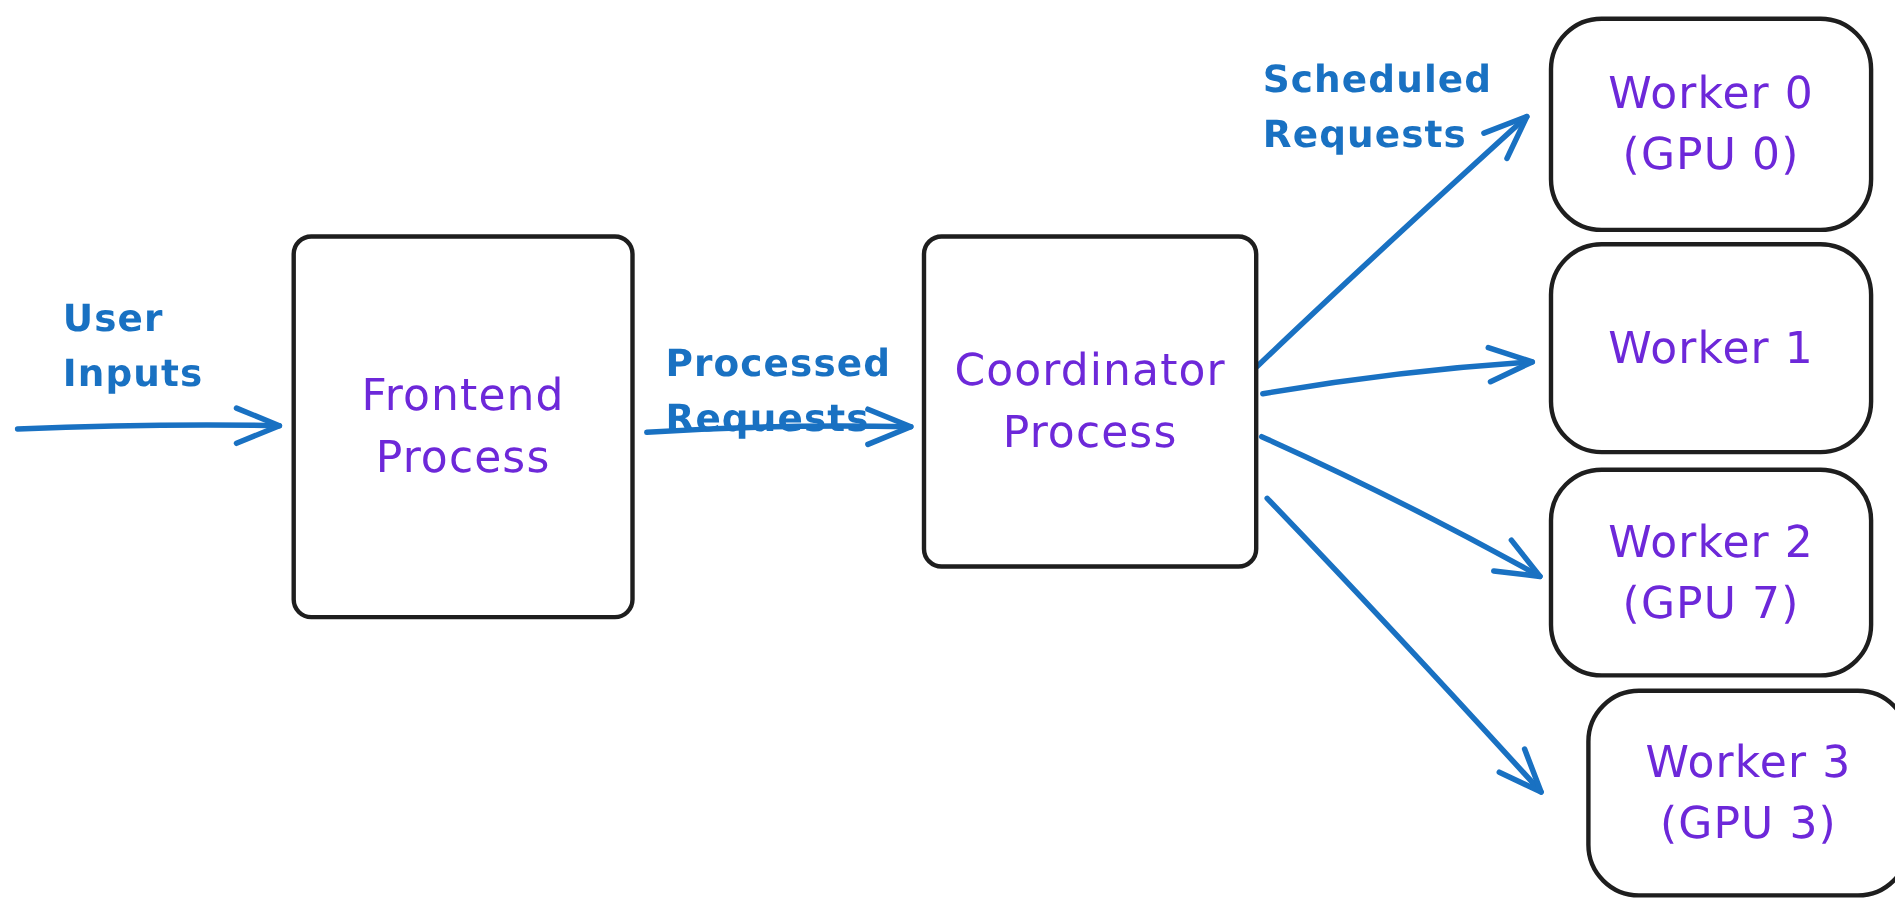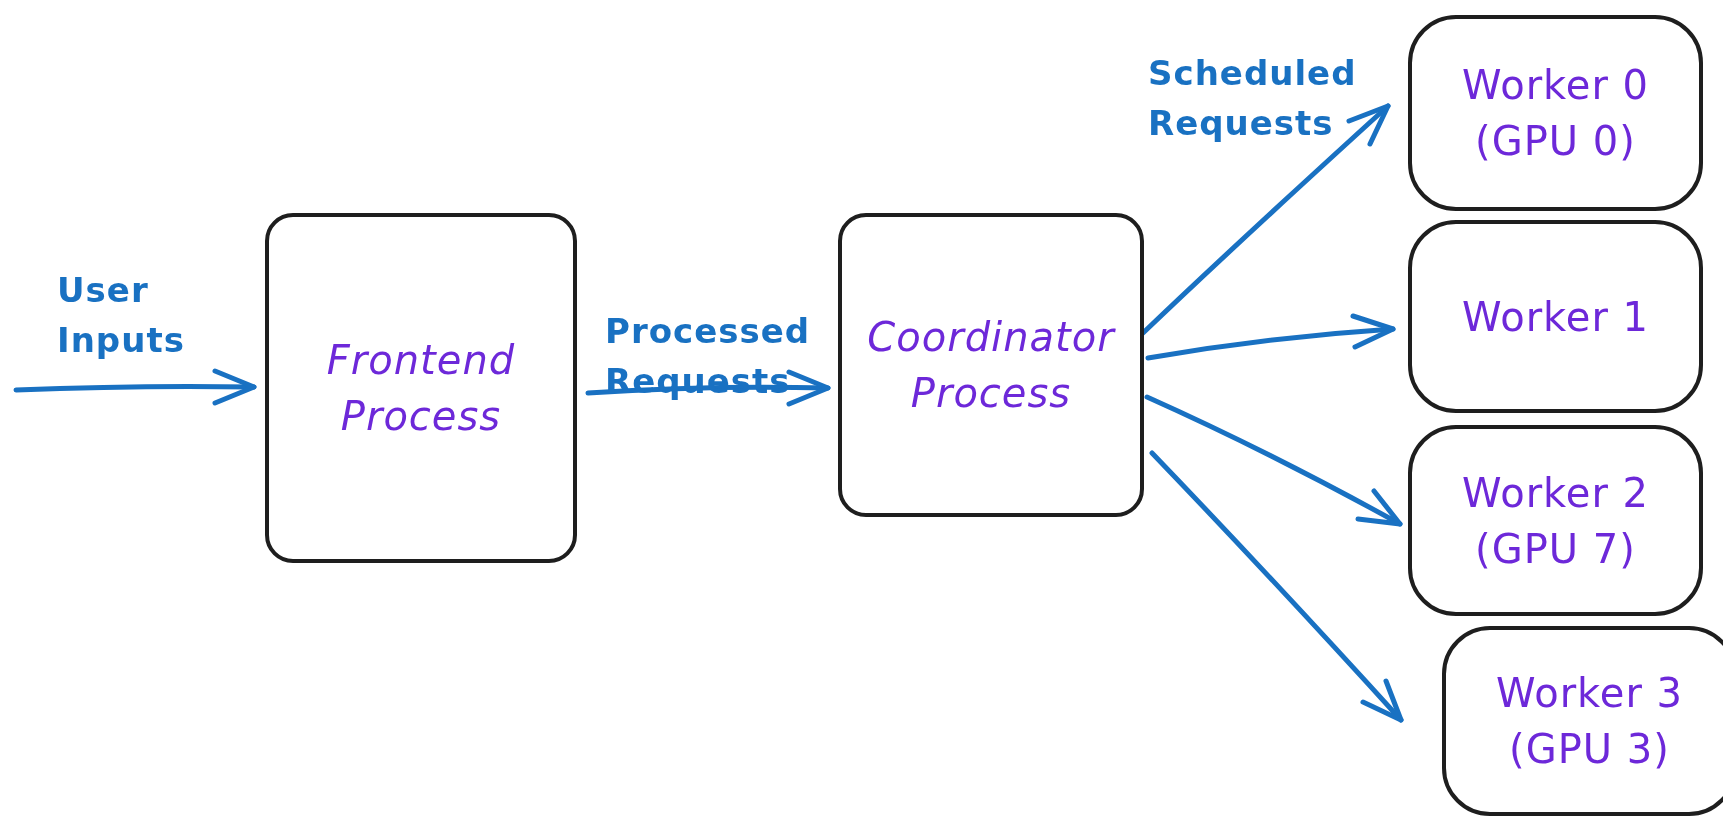--- a/index.html
+++ b/index.html
@@ -22,21 +22,21 @@
     box-sizing: border-box;
     border: 4px solid #1e1e1e;
     background: #ffffff;
     display: flex;
     flex-direction: column;
     align-items: center;
     justify-content: center;
     text-align: center;
     color: #6d28d9;
   }
-  .node-big { border-radius: 28px; font-style: italic; }
+  .node-big { border-radius: 18px; }
   .node-worker { border-radius: 48px; }
   .node .line {
     font-size: 40px;
     line-height: 56px;
     white-space: nowrap;
     letter-spacing: 1px;
   }
   .blue-label {
     position: absolute;
     color: #1971c2;

